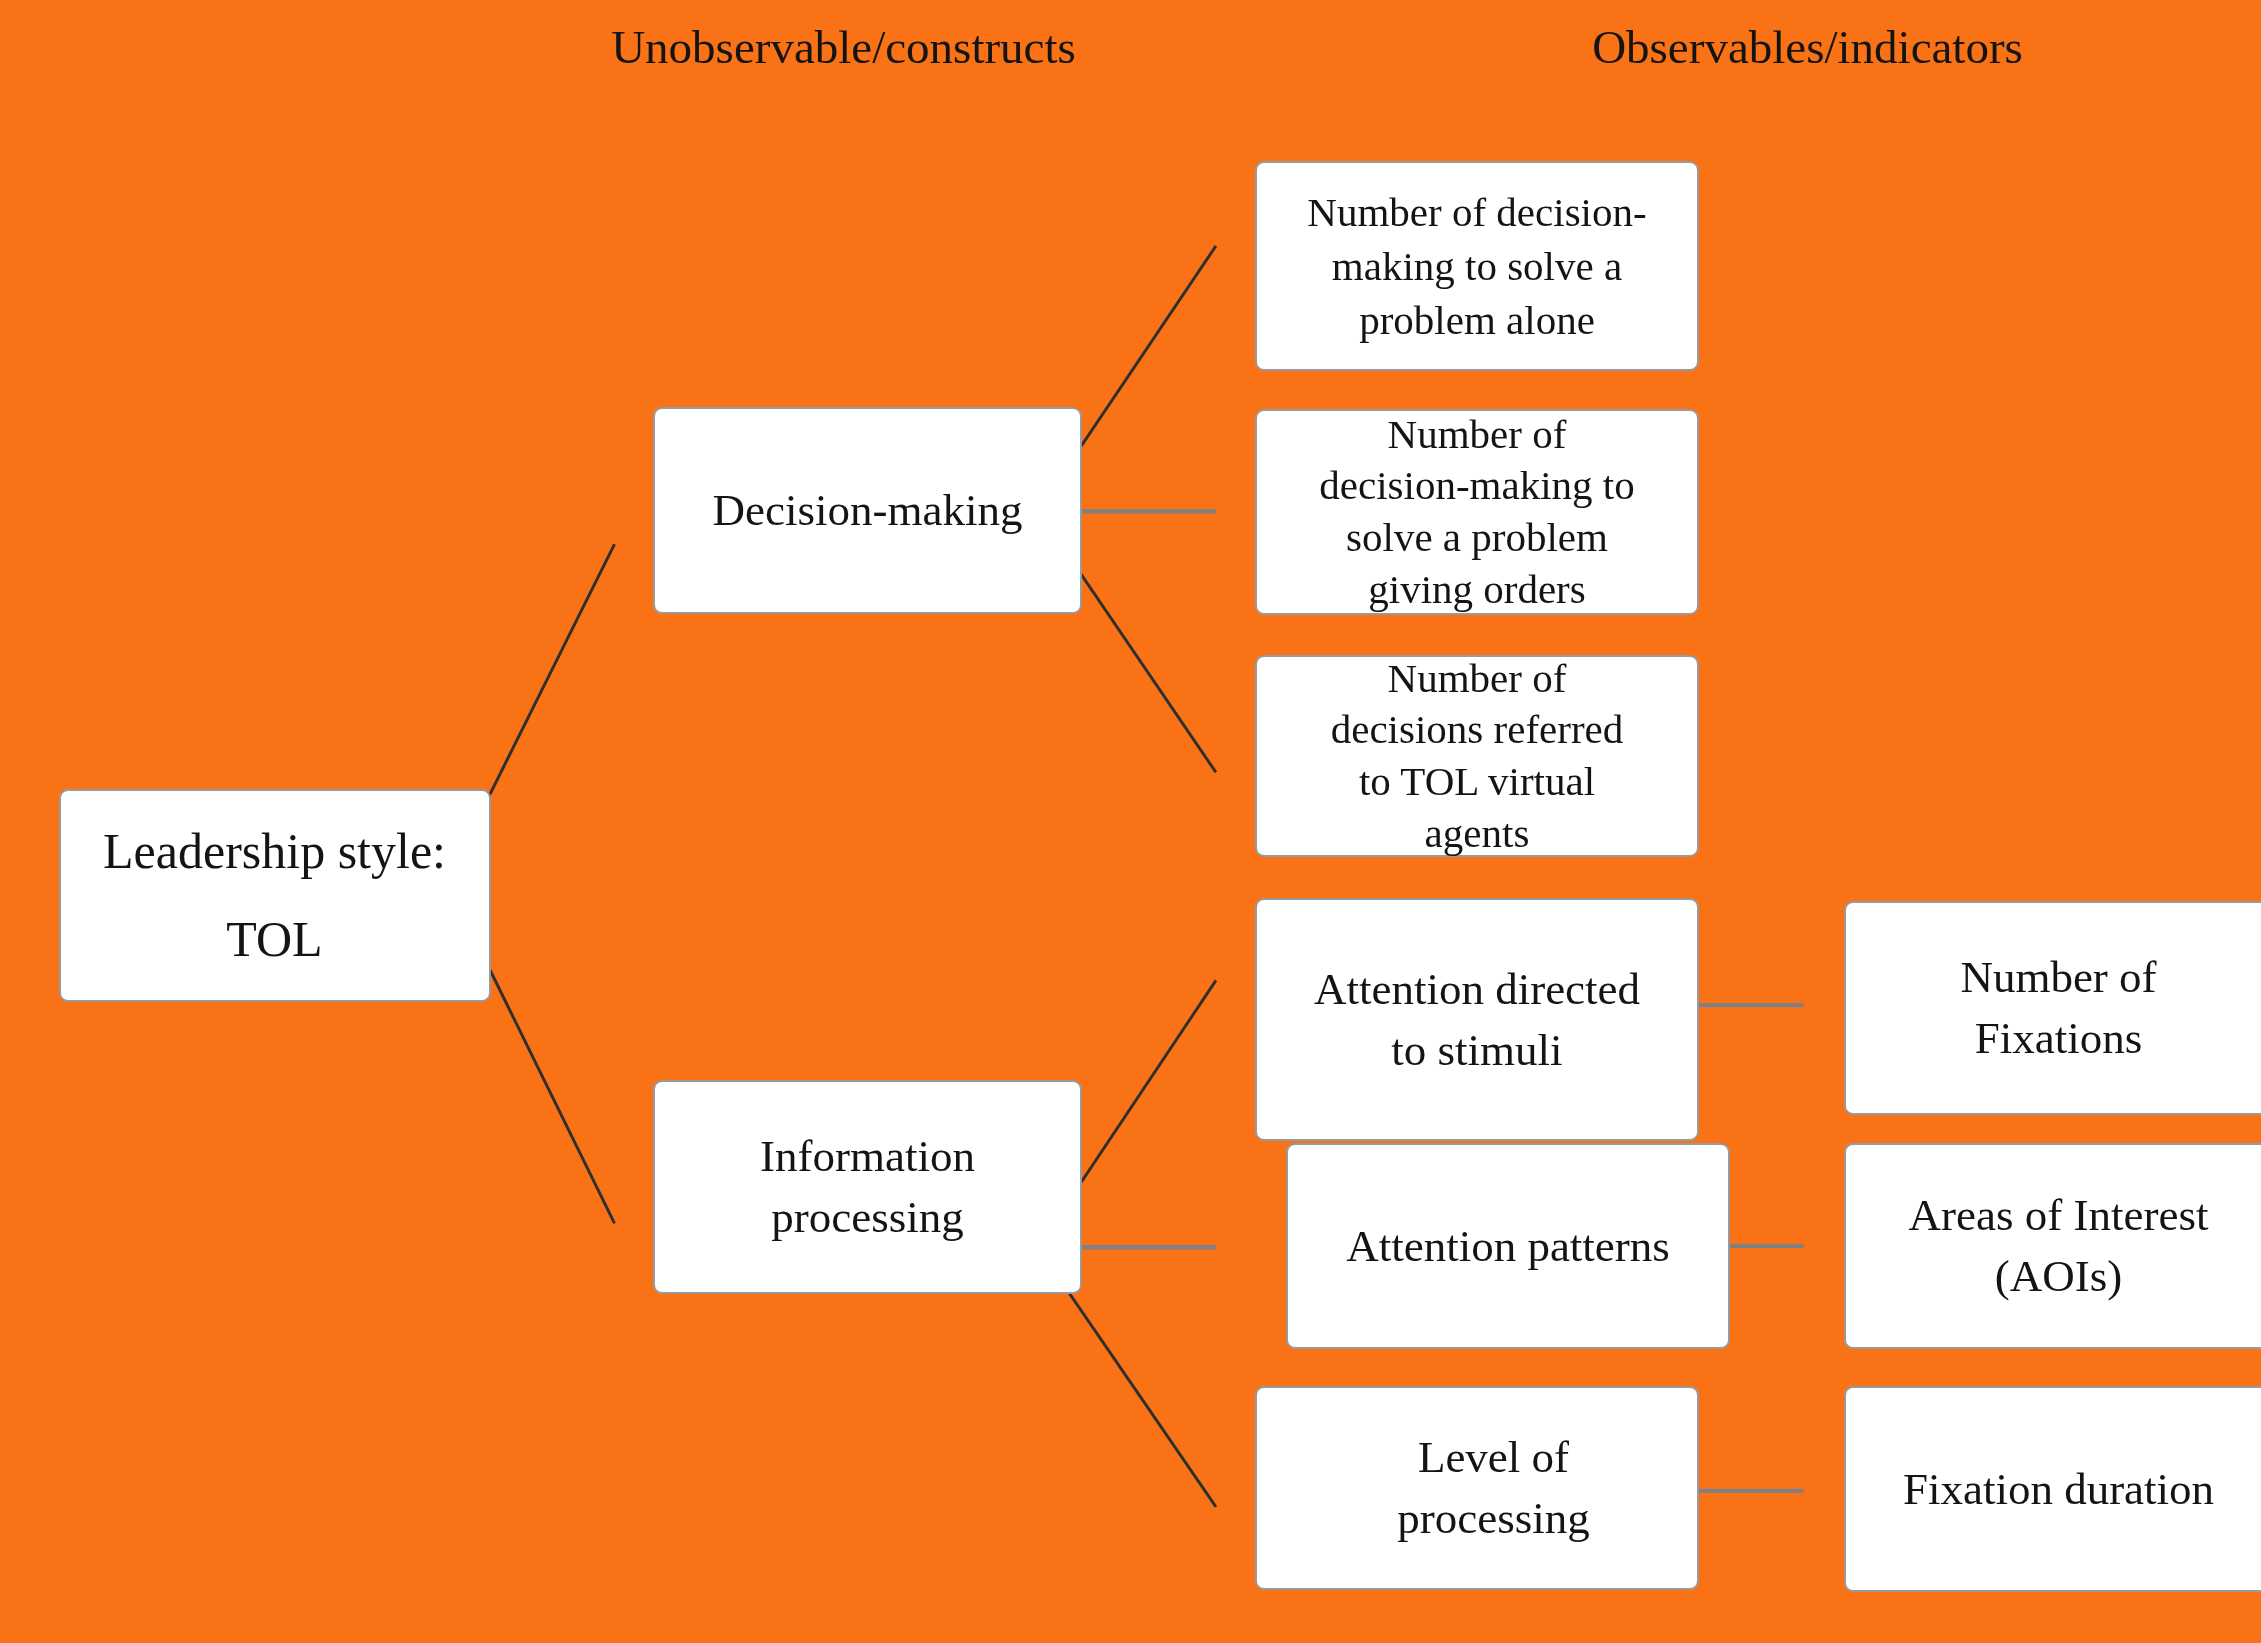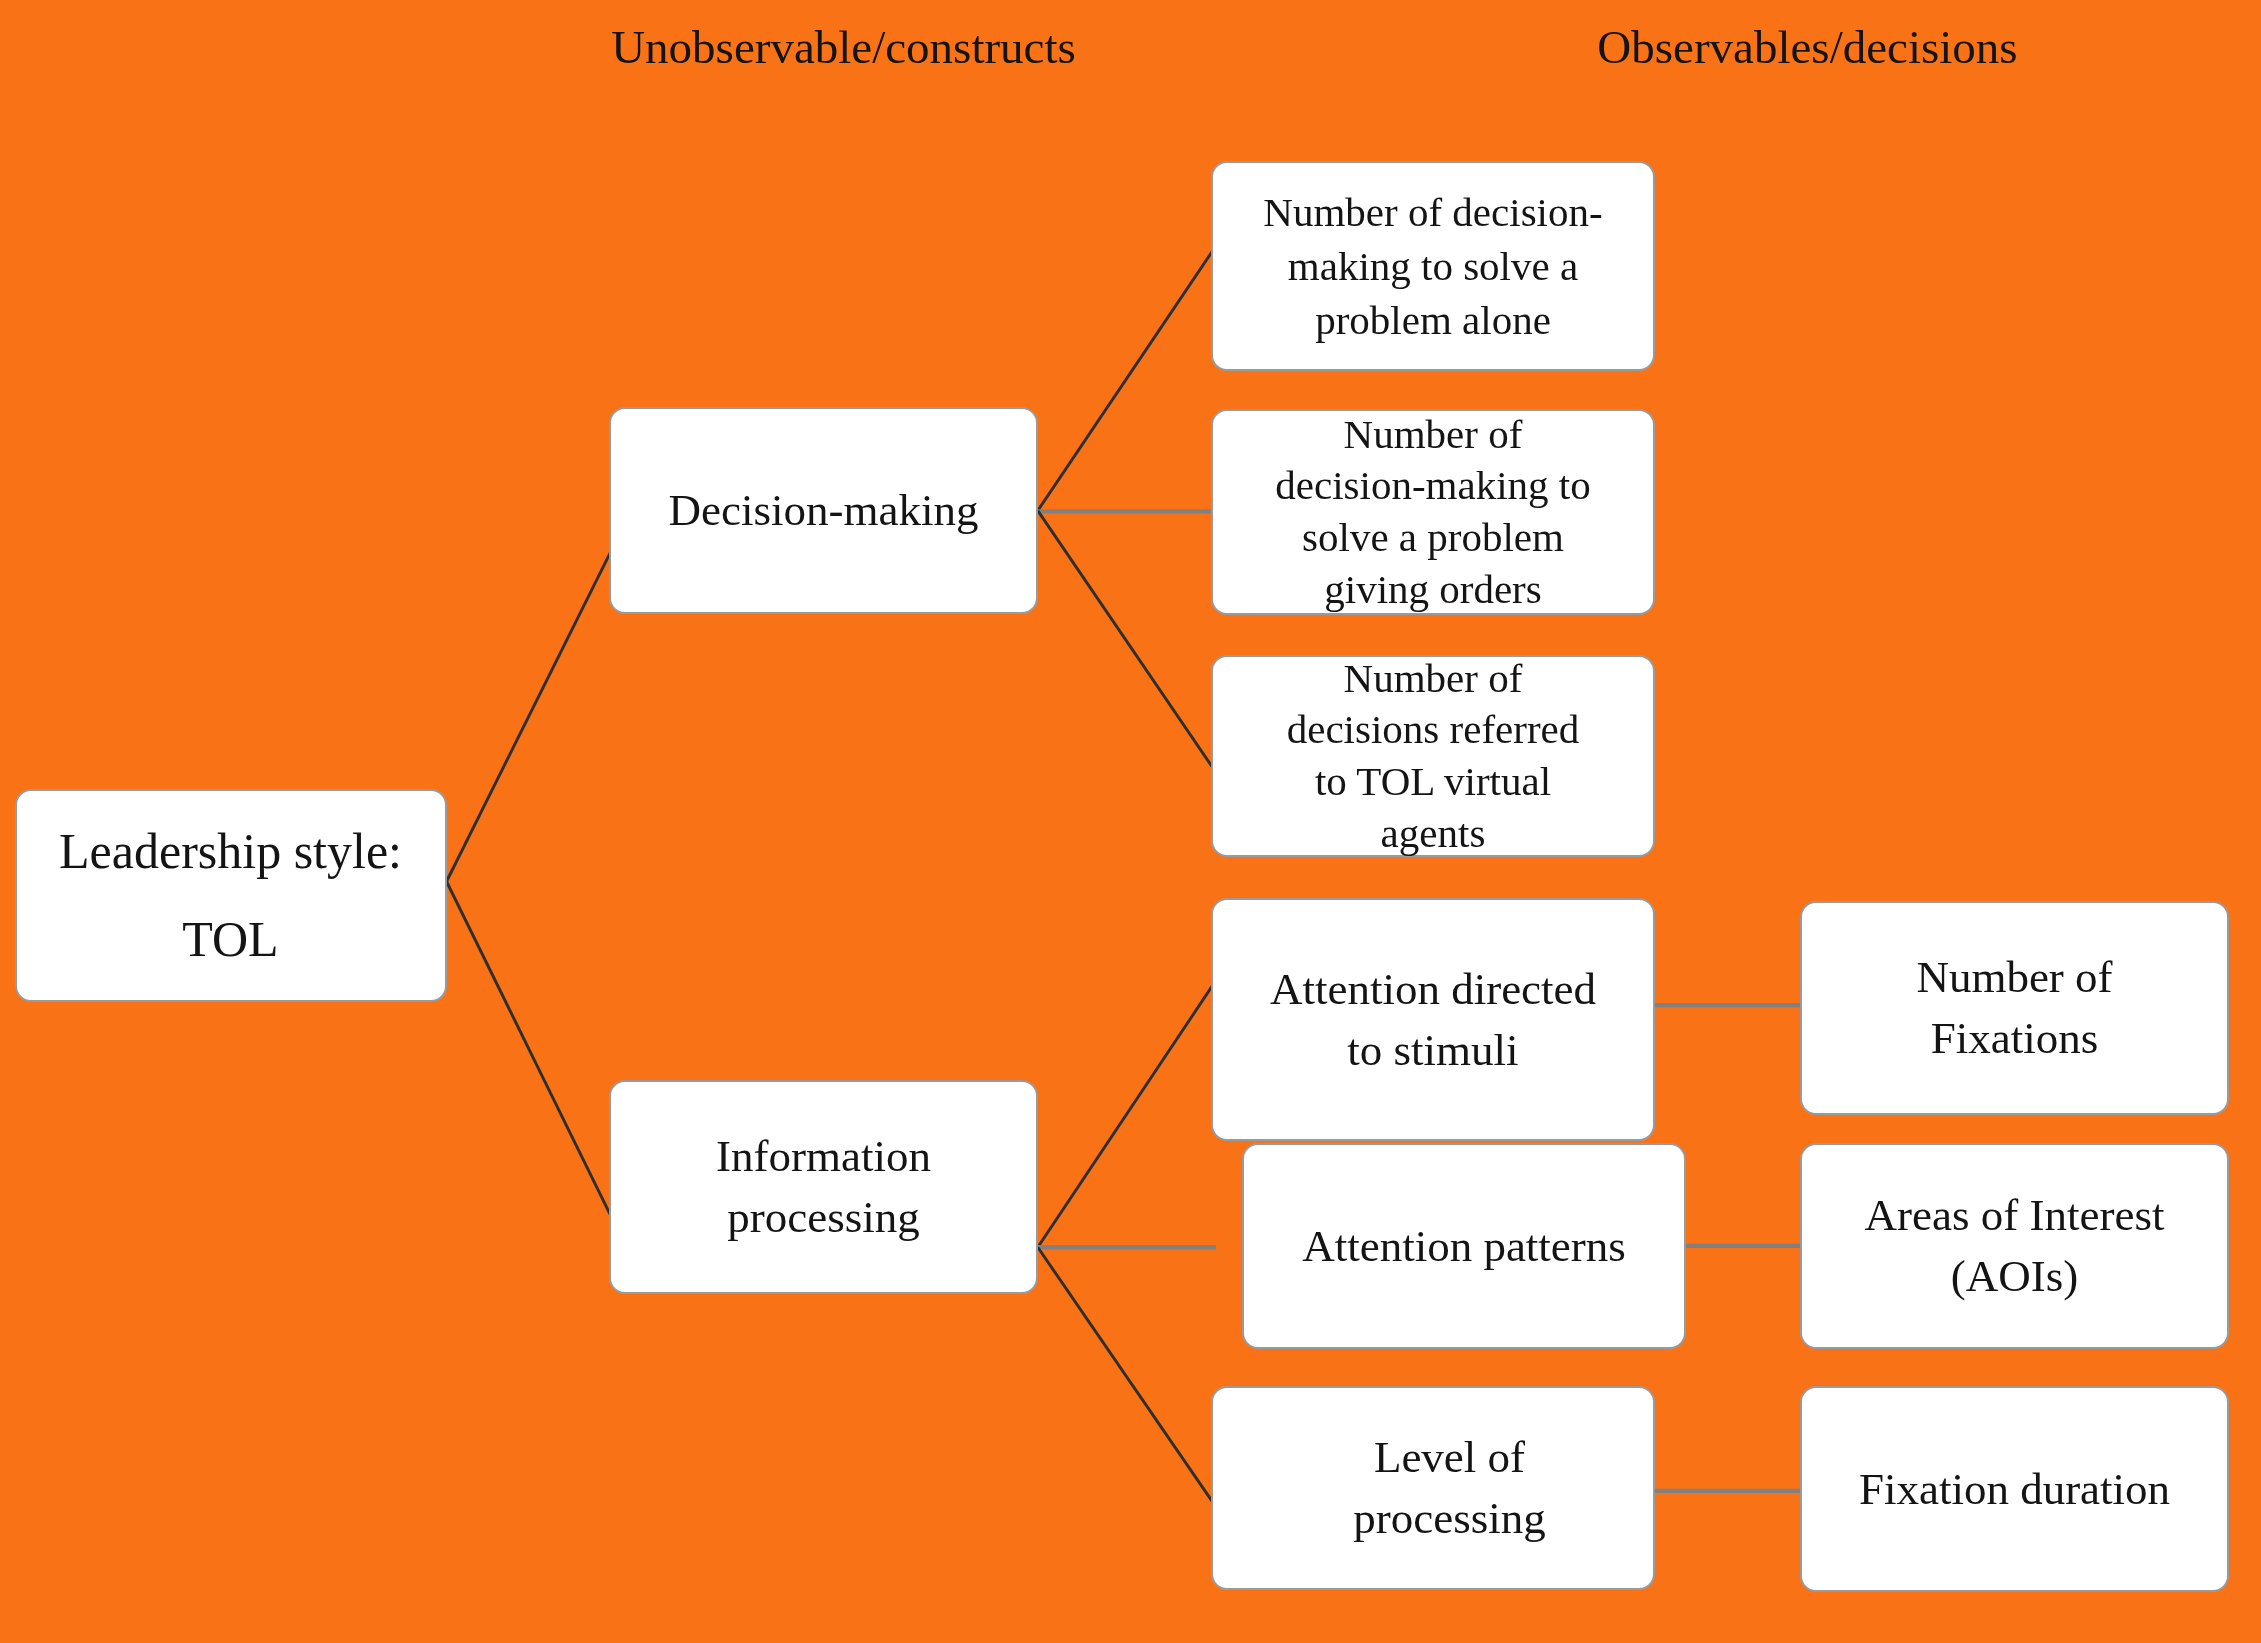--- a/index.html
+++ b/index.html
@@ -11,24 +11,24 @@
   .edge-dark{stroke:#2e2e2e;stroke-width:4;}
   .edge-gray{stroke:#808080;stroke-width:6;}
   .col-header{
     position:absolute;z-index:2;text-align:center;font-size:47px;line-height:1.1;
     white-space:nowrap;
   }
   .hdr-left{left:567px;top:22px;width:553px;}
   .hdr-right{left:1531px;top:22px;width:553px;}
   .node{
     position:absolute;z-index:2;background:#ffffff;
-    border:2.2px solid #9a9a9a;border-radius:16px;
+    border:2.2px solid #9a9a9a;border-radius:9px;
     display:flex;align-items:center;justify-content:center;
     text-align:center;white-space:pre-line;box-sizing:border-box;
-    padding:5.8px 13px;font-size:44px;line-height:1.3;
+    padding:5.8px 13px;font-size:44px;line-height:1.3;margin-left:44px;
   }
   .n-root{left:14.5px;top:789px;width:432px;height:213px;font-size:50px;line-height:1.75;}
   .n-dm{left:609px;top:407px;width:429px;height:207px;font-size:45px;}
   .n-ip{left:609px;top:1080px;width:429px;height:214px;font-size:45px;line-height:1.35;}
   .n-m1{left:1211px;top:161px;width:444px;height:210px;font-size:41px;line-height:1.32;}
   .n-m2{left:1211px;top:409px;width:444px;height:206px;font-size:41px;line-height:1.26;}
   .n-m3{left:1211px;top:655px;width:444px;height:202px;font-size:41px;line-height:1.26;}
   .n-p1{left:1211px;top:898px;width:444px;height:243px;font-size:45px;line-height:1.35;}
   .n-p2{left:1242px;top:1143px;width:444px;height:206px;font-size:45px;}
   .n-p3{left:1211px;top:1386px;width:444px;height:204px;font-size:45px;line-height:1.35;padding-left:46px;}
@@ -49,21 +49,21 @@
     <line class="edge-dark" x1="1427" y1="702" x2="1672" y2="1062"></line>
     <line class="edge-dark" x1="1427" y1="1715" x2="1672" y2="1348"></line>
     <line class="edge-gray" x1="1425" y1="1715" x2="1672" y2="1715"></line>
     <line class="edge-dark" x1="1427" y1="1715" x2="1672" y2="2072"></line>
     <line class="edge-gray" x1="2270" y1="1382" x2="2480" y2="1382"></line>
     <line class="edge-gray" x1="2270" y1="1713" x2="2480" y2="1713"></line>
     <line class="edge-gray" x1="2270" y1="2050" x2="2480" y2="2050"></line>
   </svg>
 
   <div class="col-header hdr-left">Unobservable/constructs</div>
-  <div class="col-header hdr-right">Observables/decisions</div>
+  <div class="col-header hdr-right">Observables/indicators</div>
 
   <div class="node n-root">Leadership style:
 TOL</div>
 
   <div class="node n-dm">Decision-making</div>
 
   <div class="node n-ip">Information
 processing</div>
 
   <div class="node n-m1">Number of decision-

